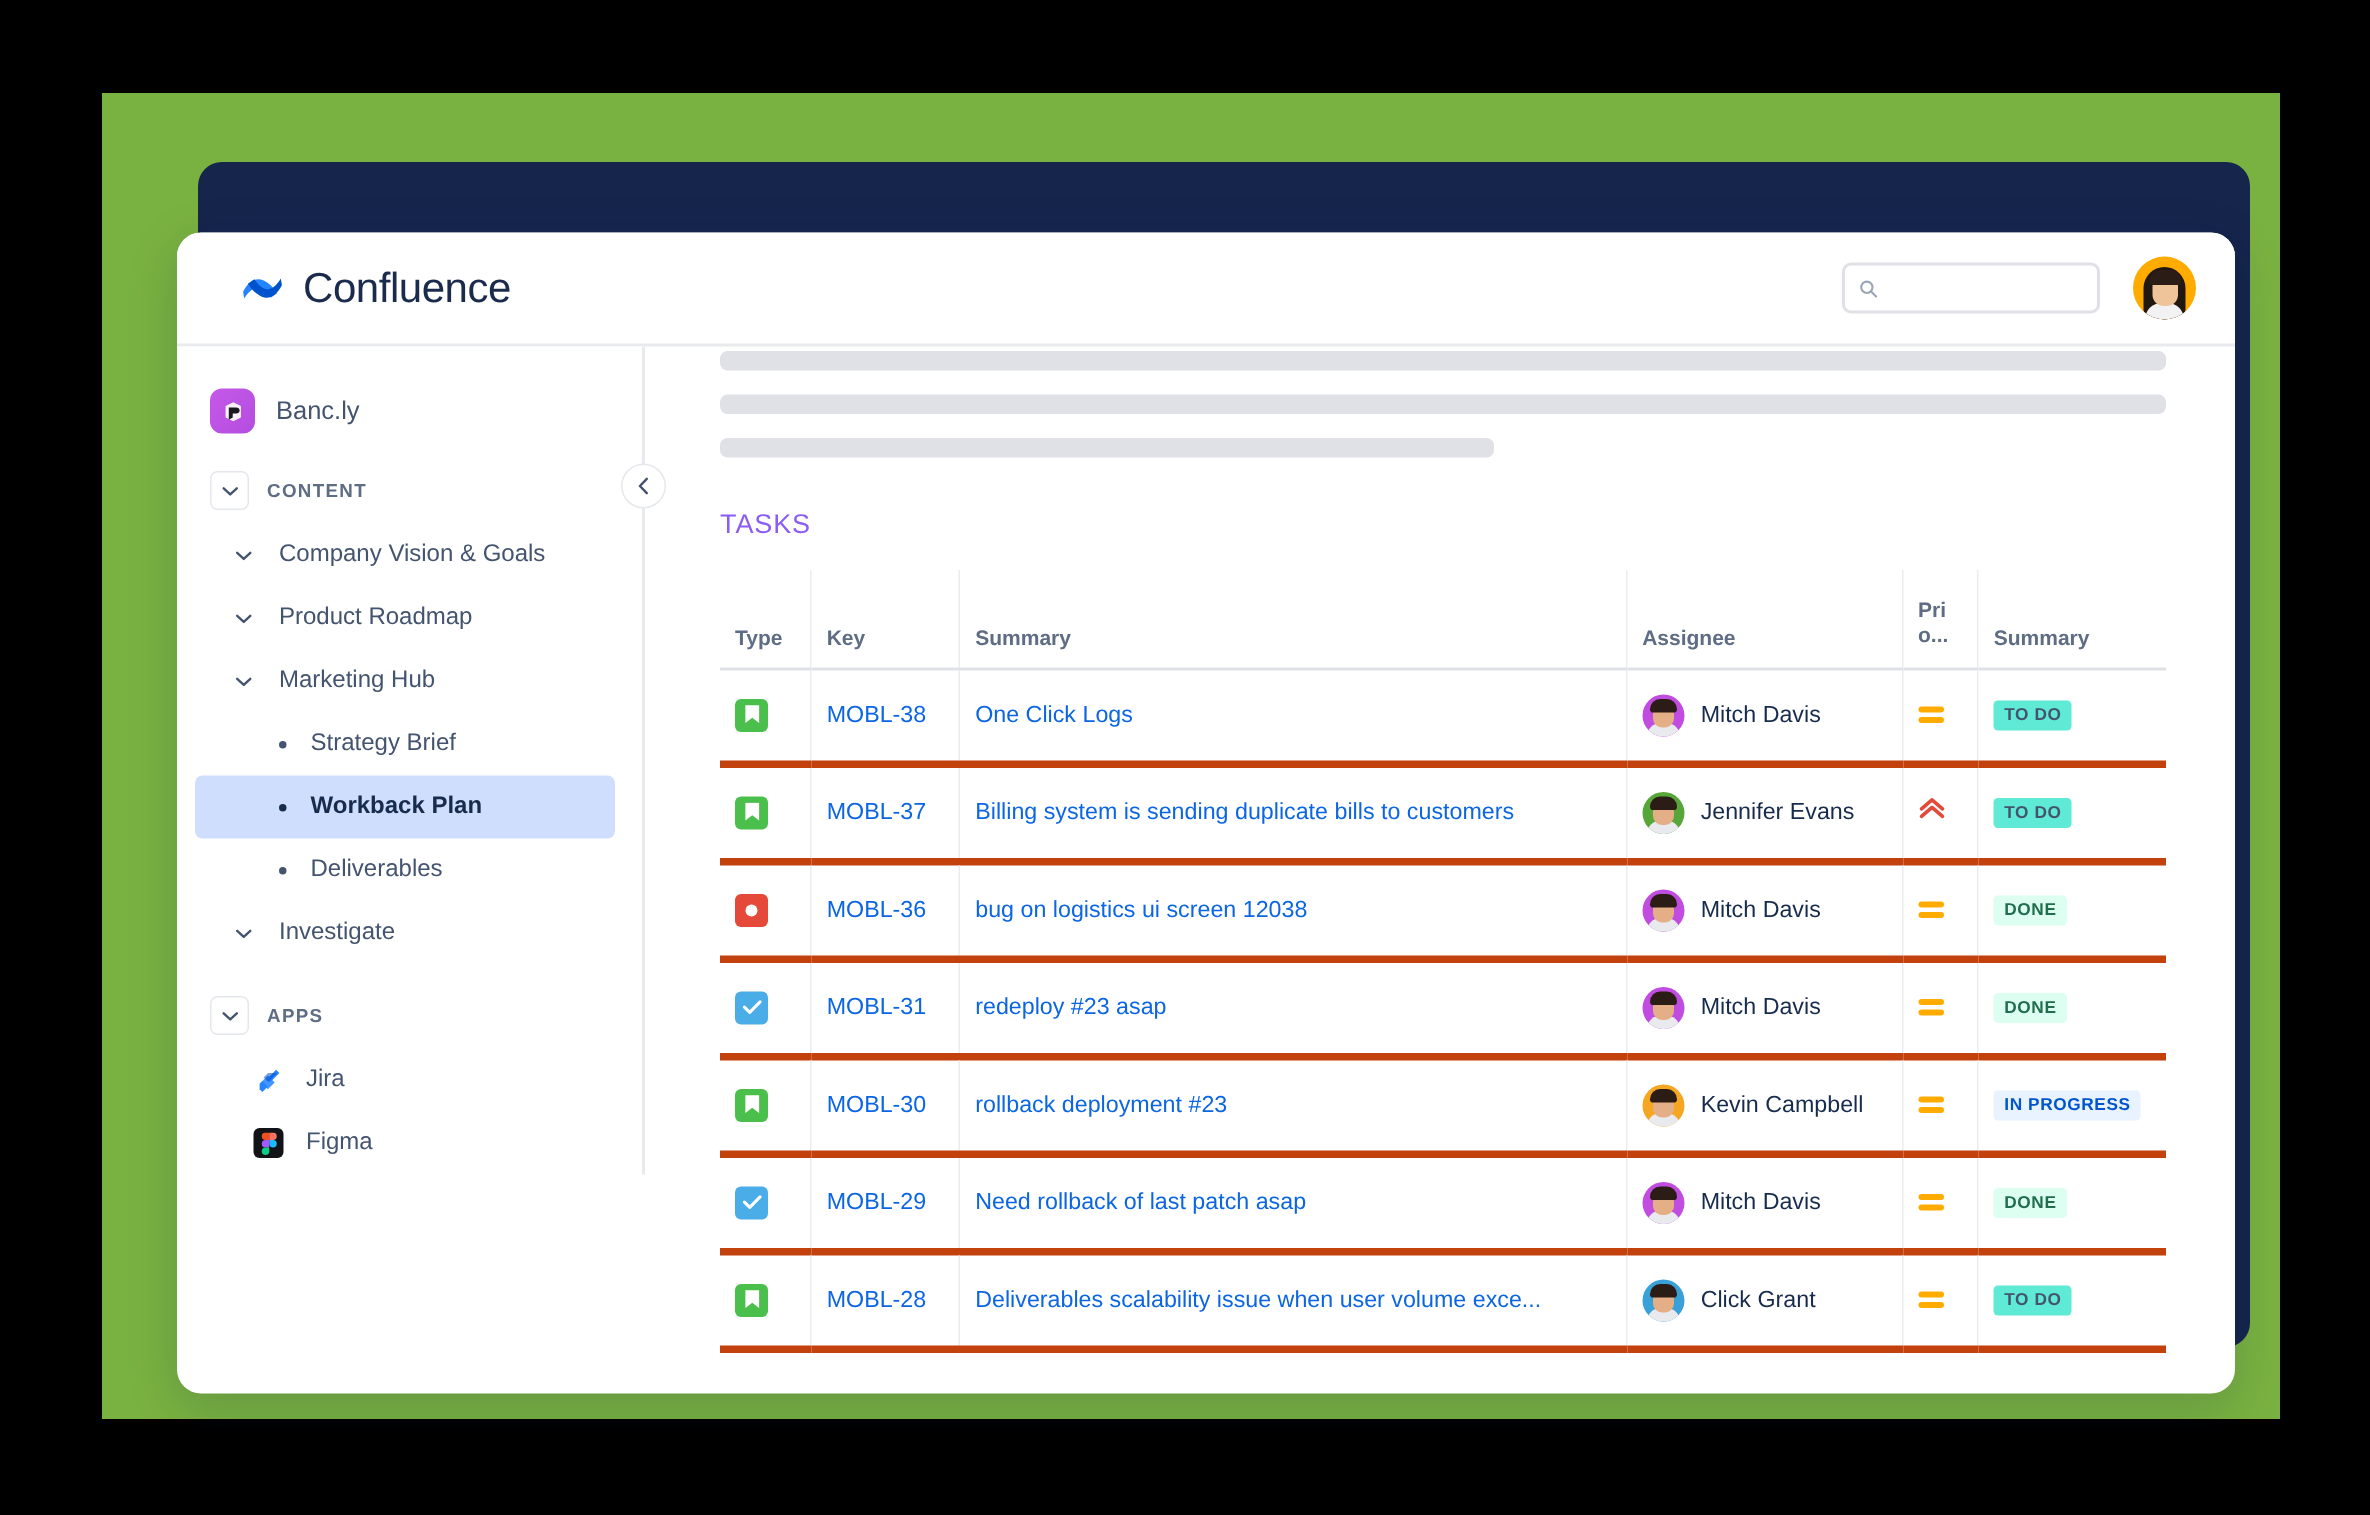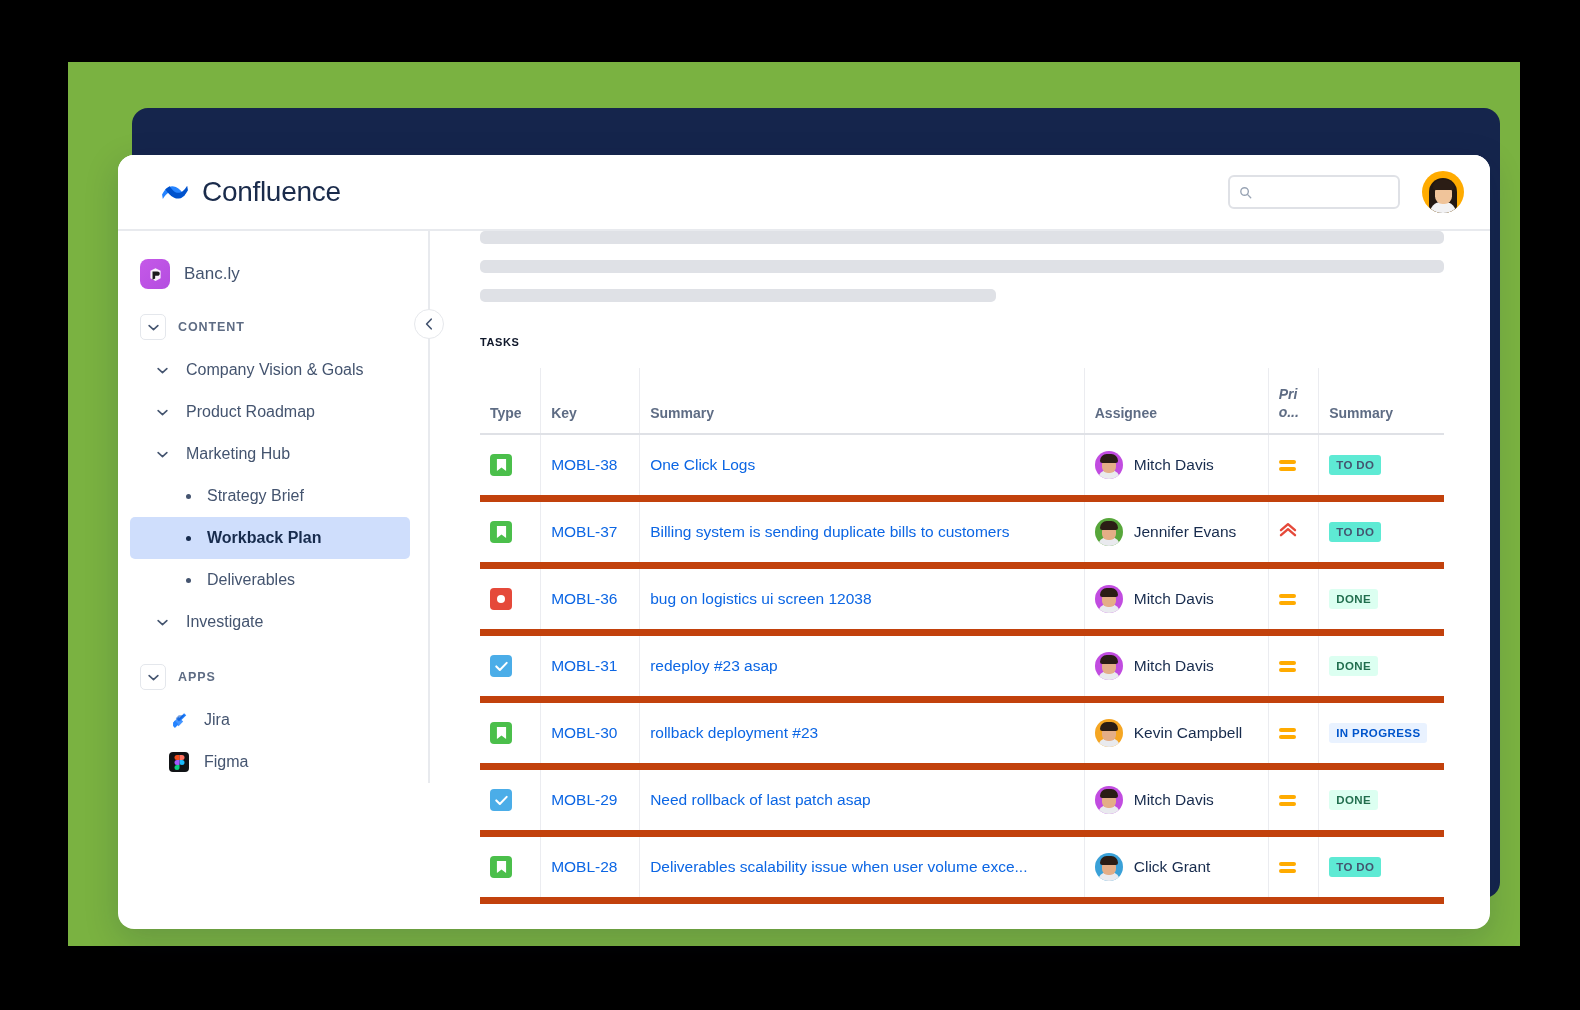--- a/index.html
+++ b/index.html
@@ -265,24 +265,24 @@
     margin-bottom: 36px;
   }
 
   .skel { background: #dfe1e6; border-radius: 5px; height: 13px; margin-bottom: 16px; }
   .skel.w1 { width: 100%; }
   .skel.w2 { width: 100%; }
   .skel.w3 { width: 53.5%; }
 
   .tasks-label {
     margin-top: 34px;
-    font-size: 11px;
-    font-weight: 700;
+    font-size: 18px;
+    font-weight: 400;
     letter-spacing: 0.6px;
-    color: #0f172a;
+    color: #8b5cf6;
     margin-bottom: 20px;
   }
 
   
   table.tasks {
     width: 100%;
     border-collapse: collapse;
     table-layout: fixed;
   }
   table.tasks th {
@@ -294,37 +294,37 @@
     vertical-align: bottom;
     border-right: 1px solid #ebecf0;
     border-bottom: 2px solid #dfe1e6;
     height: 66px;
   }
   table.tasks th:last-child { border-right: none; }
   table.tasks td {
     padding: 16px 10px;
     height: 50.5px;
     border-right: 1px solid #ebecf0;
-    border-bottom: 7px solid #c2410c;
+    border-bottom: 5px solid #c2410c;
     font-size: 15.5px;
     color: #0c66e4;
     vertical-align: middle;
     white-space: nowrap;
     overflow: hidden;
   }
   table.tasks td:last-child { border-right: none; }
 
   .col-type { width: 60px; }
   .col-key { width: 98px; }
   .col-sum { width: 440px; }
   .col-asg { width: 182px; }
   .col-pri { width: 50px; }
   .col-st  { width: 124px; }
 
-  .th-pri { line-height: 1.25; font-style: italic; }
+  .th-pri { line-height: 1.25; }
 
   .type-ico { width: 22px; height: 22px; border-radius: 4px; display:flex; align-items:center; justify-content:center; }
   .type-story { background: #4bbf4b; }
   .type-bug { background: #e5493a; }
   .type-task { background: #4bade8; }
   .bug-dot { width: 8px; height: 8px; border-radius: 50%; background: #fff; }
 
   .assignee { display: flex; align-items: center; gap: 11px; }
   .av {
     width: 28px; height: 28px; border-radius: 50%;

